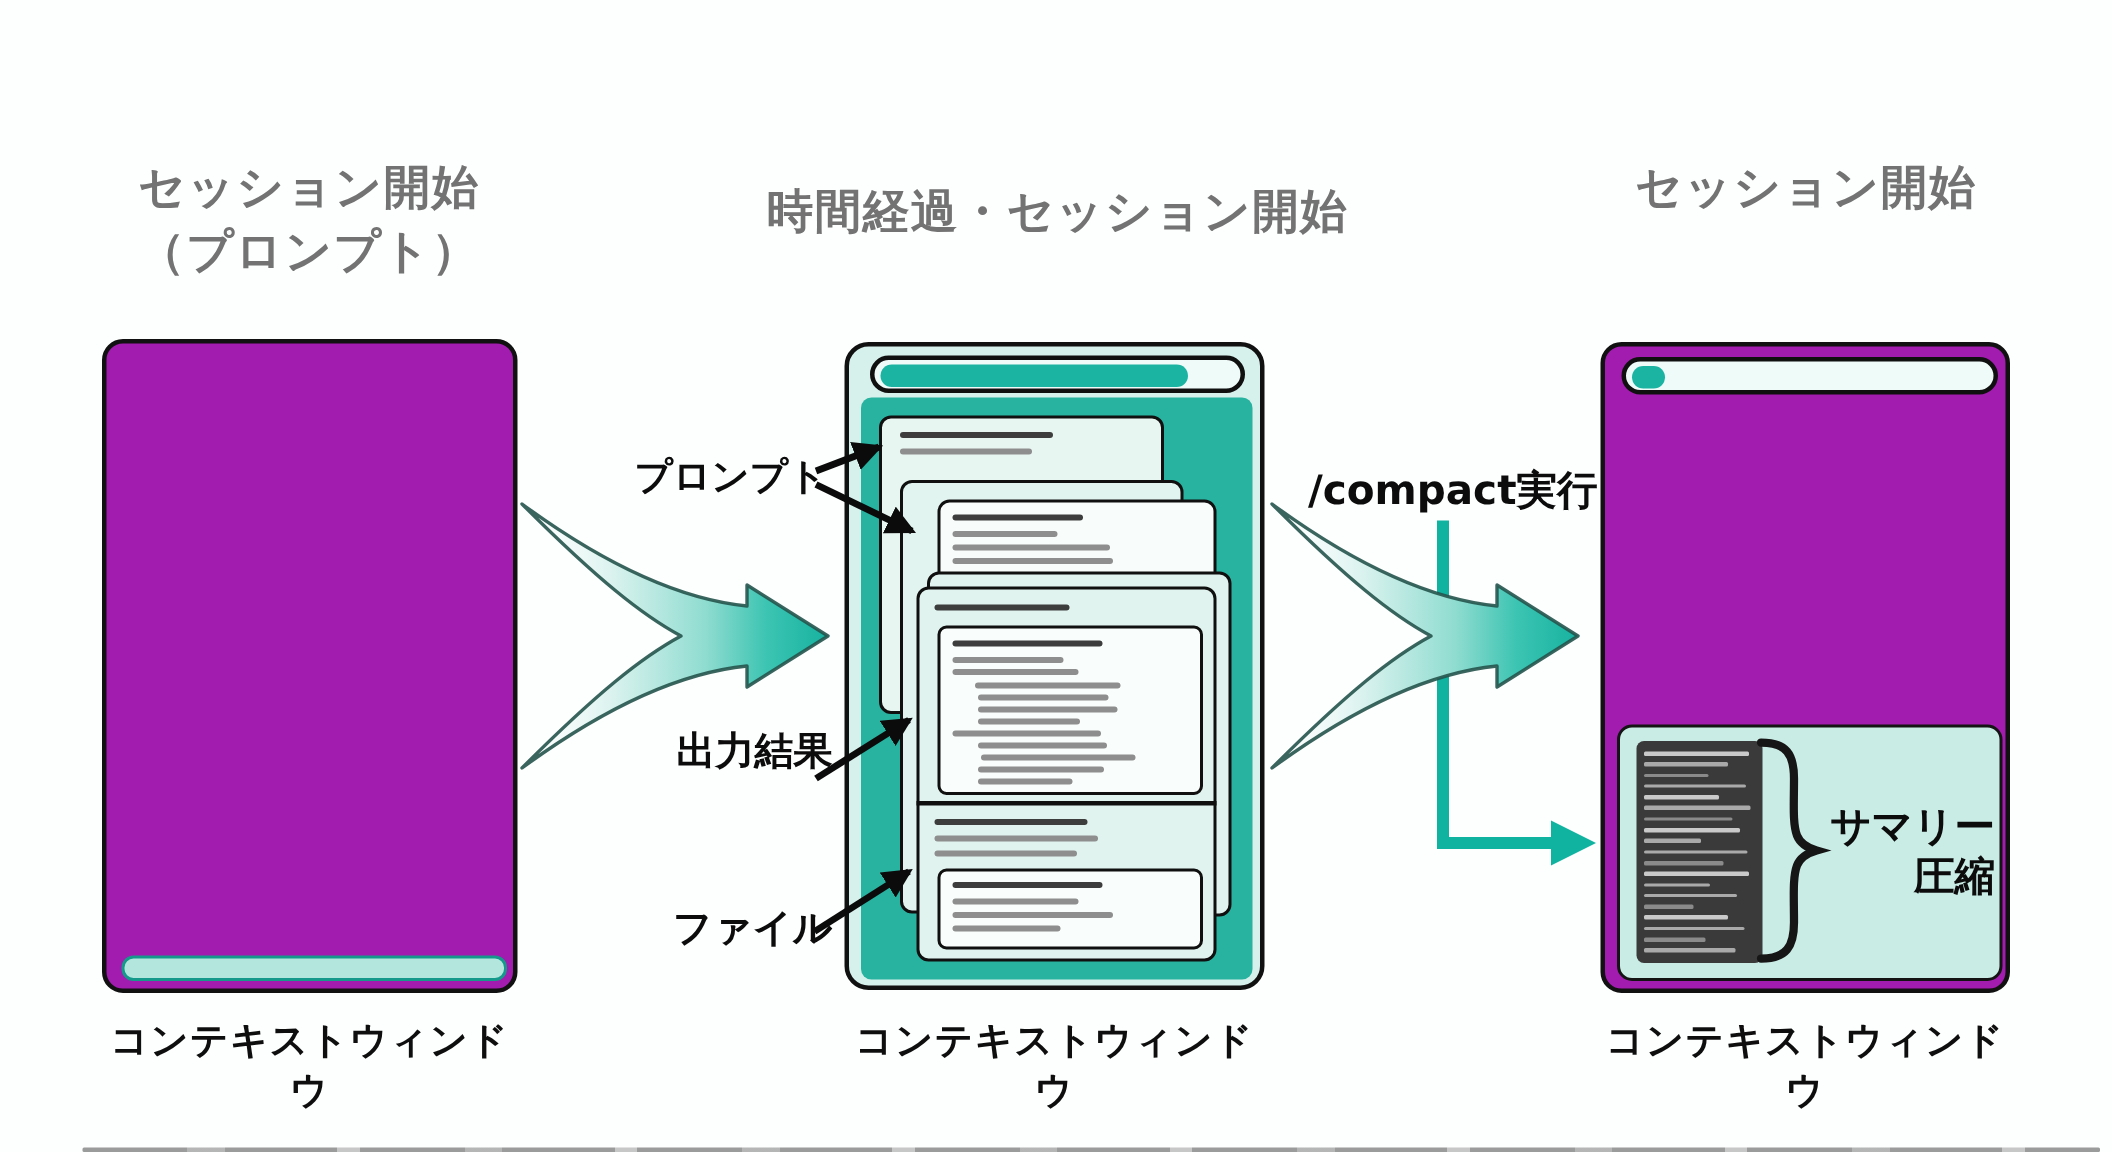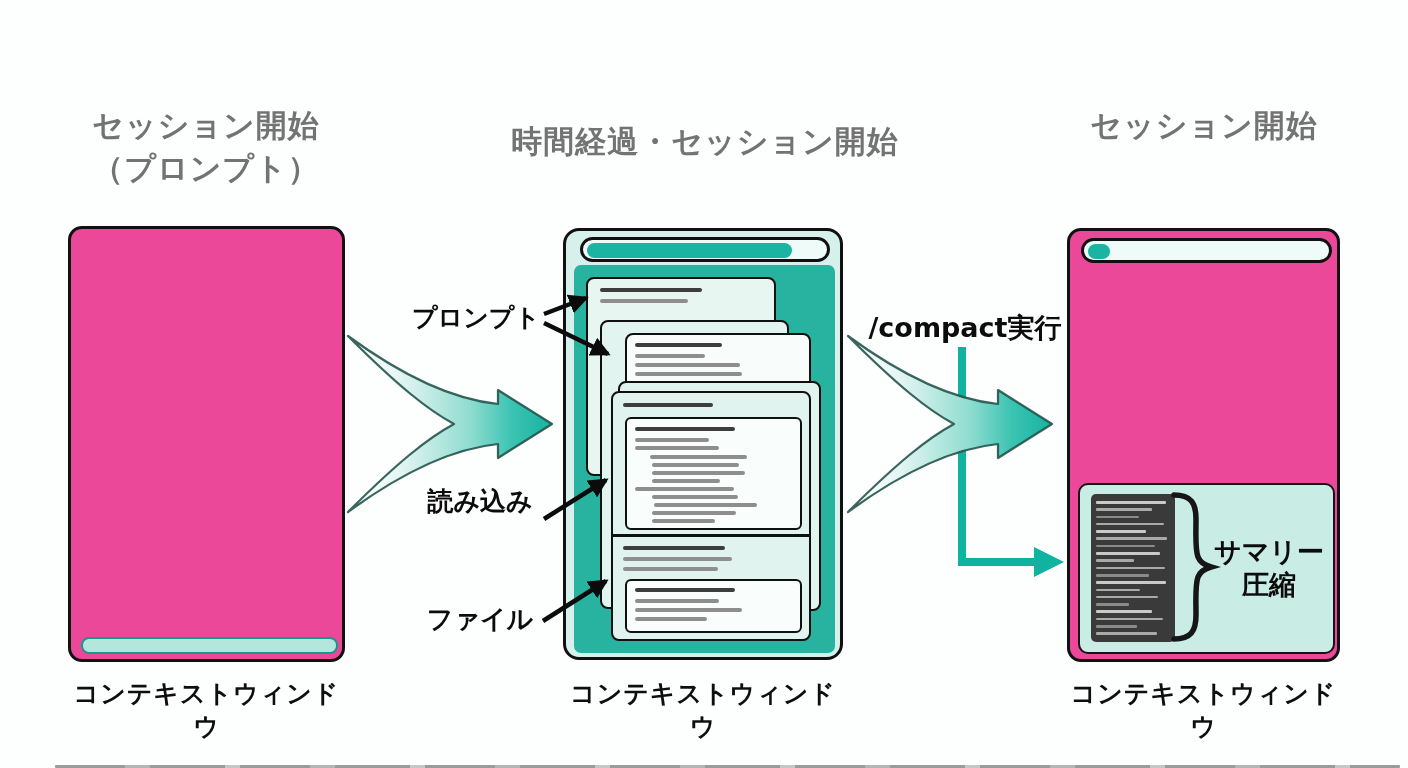--- a/index.html
+++ b/index.html
@@ -1,22 +1,22 @@
 <!DOCTYPE html>
 <html><head>
 <meta charset="utf-8">
 <style>
   html,body{margin:0;padding:0;background:#fdfefe;}
   #stage{position:relative;width:1408px;height:768px;background:#fdfefe;overflow:hidden;
          font-family:"DejaVu Sans","Liberation Sans",sans-serif;color:#111;}
   .abs{position:absolute;}
   .title{font-size:31px;font-weight:bold;text-align:center;line-height:1.4;letter-spacing:1px;color:#737373;}
   .caption{font-size:25px;font-weight:bold;text-align:center;line-height:1.3;letter-spacing:1px;color:#0e0e0e;}
-  .note{font-size:26px;font-weight:bold;text-align:center;line-height:1.2;color:#0c0c0c;}
-  .panel{position:absolute;background:#ec4899;border:3.5px solid #111;border-radius:14px;box-sizing:border-box;}
+  .note{font-size:26px;font-weight:bold;text-align:right;line-height:1.2;color:#0c0c0c;}
+  .panel{position:absolute;background:#a21caf;border:3.5px solid #111;border-radius:14px;box-sizing:border-box;}
   .pill{position:absolute;background:#effbf8;border:3px solid #101010;border-radius:13px;box-sizing:border-box;overflow:hidden;}
   .pill-fill{position:absolute;top:3px;left:4px;height:15px;background:#1bb4a2;border-radius:8px;}
   .card{position:absolute;border:2.5px solid #101010;border-radius:8px;box-sizing:border-box;}
   .ln{position:absolute;height:3.5px;border-radius:2px;}
   .lnd{background:#3d3d3d;height:4px;}
   .lng{background:#8e8e8e;}
   .sblock{position:absolute;background:#3a3a3a;border-radius:5px;display:flex;flex-direction:column;
           justify-content:space-between;padding:7px 5px;box-sizing:border-box;}
   .sln{height:2.6px;border-radius:1px;background:#a9a9a9;}
   .sln.b{background:#c9c9c9;}
@@ -132,21 +132,21 @@
       <div class="abs note" style="left:128px;top:51px;width:122px;font-size:27px;line-height:1.22;">
         <div>サマリー</div>
         <div>圧縮</div>
       </div>
     </div>
   </div>
   <div class="abs caption" style="left:1067px;top:678px;width:273px;">コンテキストウィンドウ</div>
 
   <div class="abs note" style="left:401px;top:303px;width:150px;font-size:25px;">プロンプト</div>
   <div class="abs note" style="left:405px;top:486px;width:150px;">
-    <div>読み込み</div>
+    <div>出力結果</div>
   </div>
   <div class="abs note" style="left:405px;top:604px;width:150px;">ファイル</div>
   <div class="abs note" style="left:865px;top:312px;width:200px;font-size:27px;">/compact実行</div>
 
   <svg class="abs" style="left:0;top:0;z-index:10;pointer-events:none;" width="1408" height="768" viewBox="0 0 1408 768">
     <defs>
       <linearGradient id="flowGrad" x1="0" y1="0" x2="1" y2="0">
         <stop offset="0" stop-color="#ffffff" stop-opacity="0.25"></stop>
         <stop offset="0.3" stop-color="#d9f2ee"></stop>
         <stop offset="0.6" stop-color="#8fdcd0"></stop>

